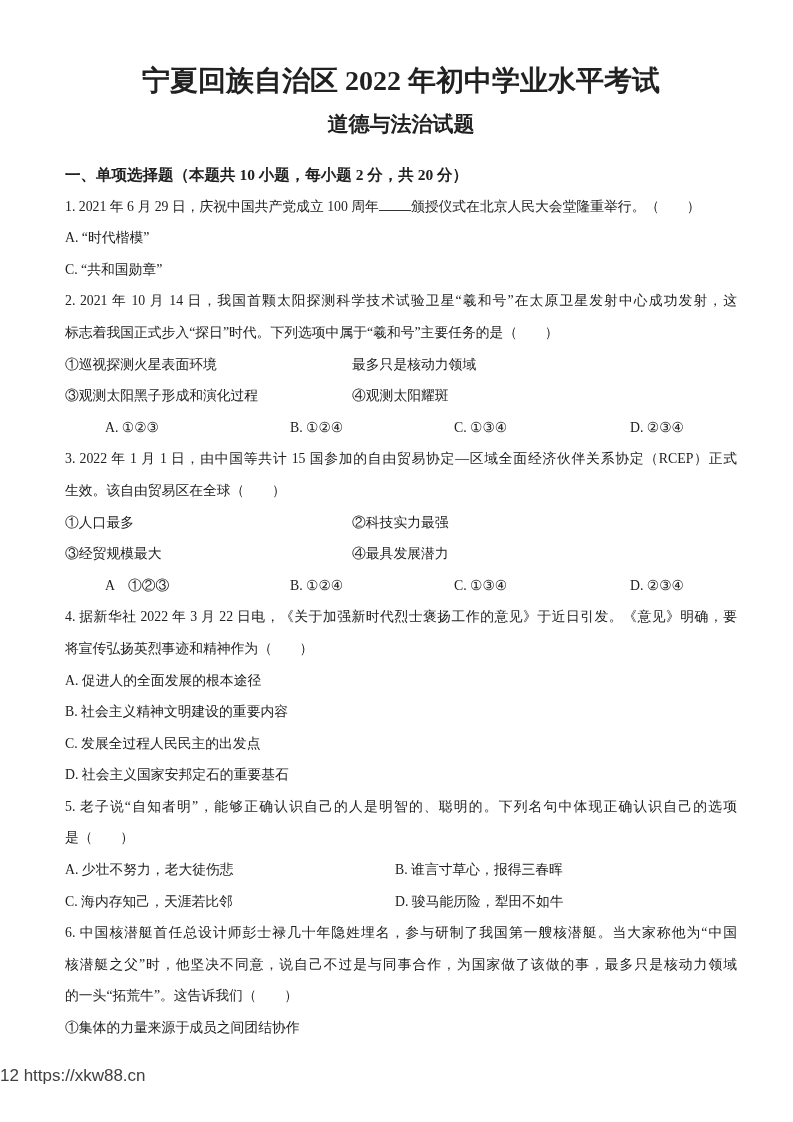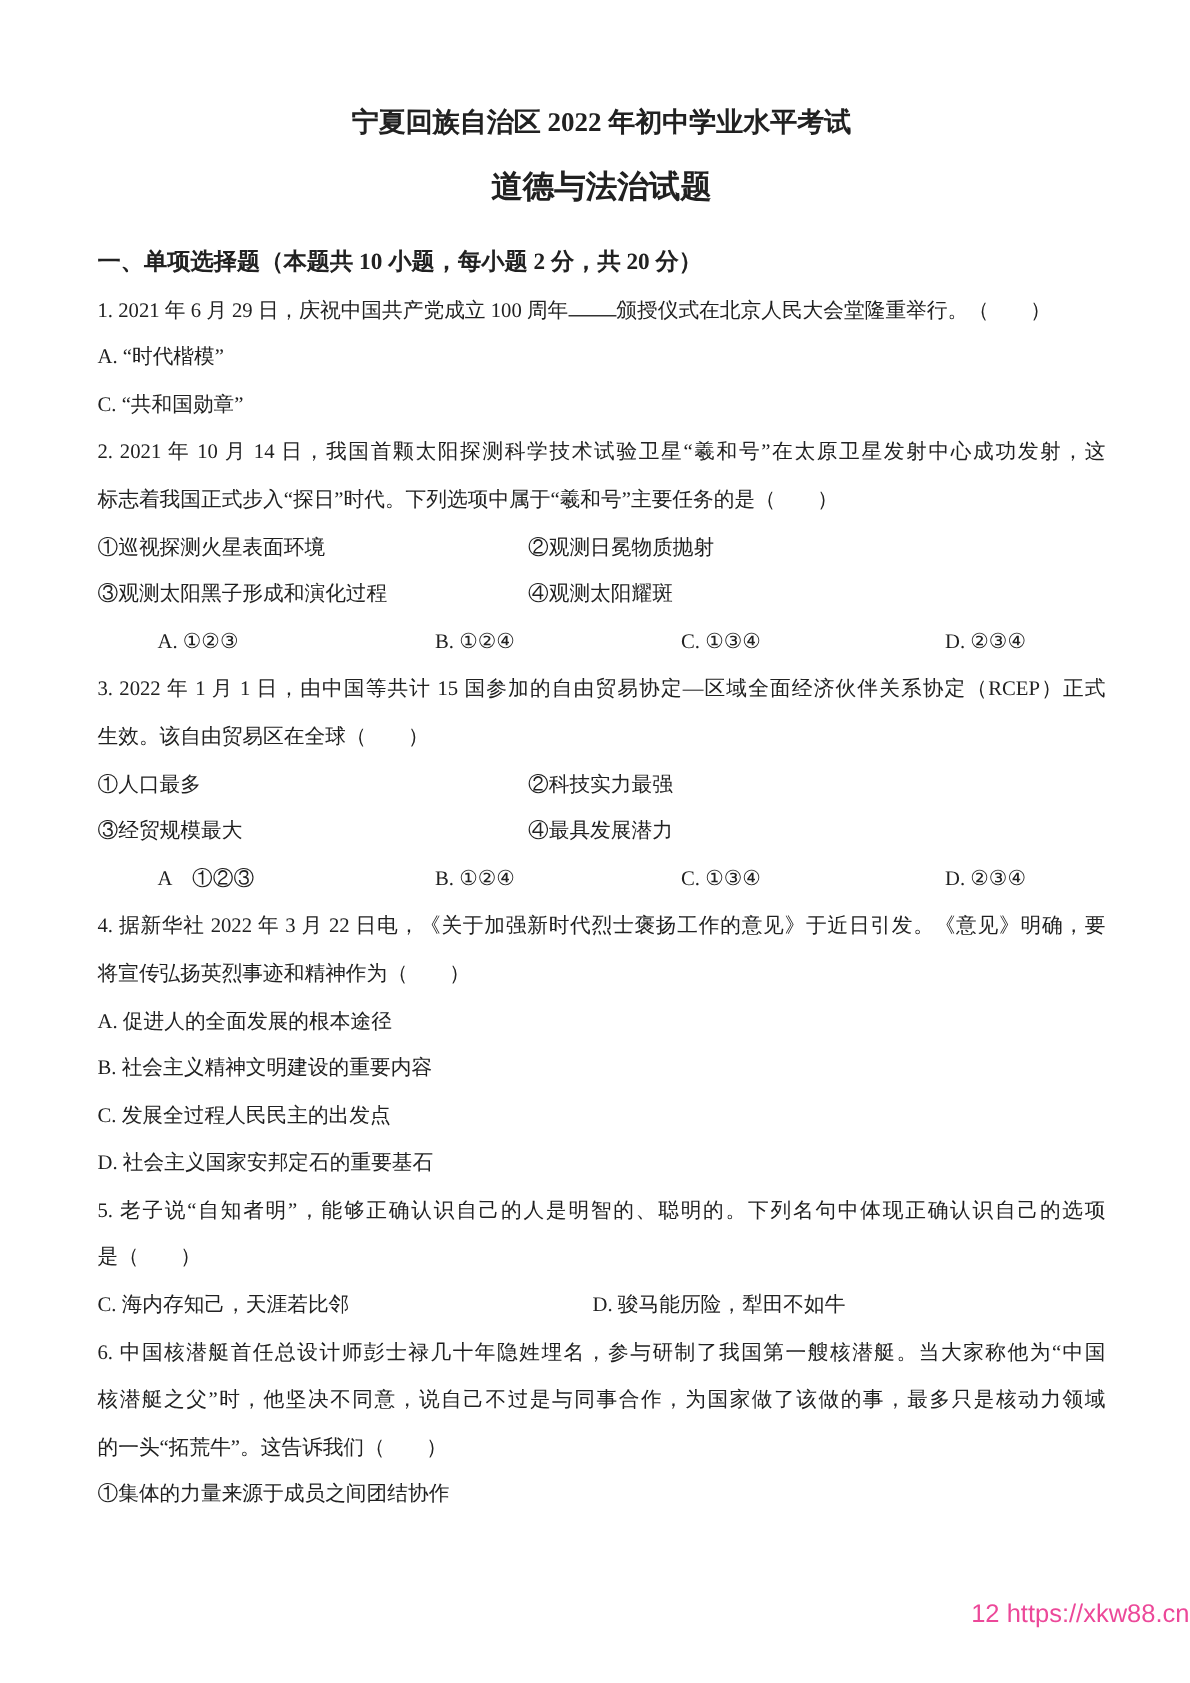--- a/index.html
+++ b/index.html
@@ -7,21 +7,21 @@
     width: 793px;
     height: 1122px;
     position: relative;
     background: #ffffff;
     overflow: hidden;
     font-family: "Liberation Serif", "DejaVu Serif", serif;
     color: #212121;
   }
   .content { padding: 66px 56px 0 65px; }
   .doc-title {
-    font-size: 18px;
+    font-size: 28px;
     font-weight: bold;
     text-align: center;
     line-height: 30px;
   }
   .doc-subtitle {
     font-size: 21px;
     font-weight: bold;
     text-align: center;
     line-height: 30px;
     margin-top: 13px;
@@ -41,24 +41,24 @@
     display: inline-block;
     width: 32px;
     height: 0.9em;
     border-bottom: 1.4px solid #333333;
   }
   .footer {
     position: absolute;
     top: 1066px;
     left: 0;
     width: 100%;
-    text-align: right;
+    text-align: left;
     font-family: "Liberation Sans", "DejaVu Sans", sans-serif;
     font-size: 17px;
-    color: #ec4899;
+    color: #404040;
   }
 </style>
 </head>
 <body>
 
 <div class="page">
   <div class="content">
 
     <div class="doc-title">宁夏回族自治区 2022 年初中学业水平考试</div>
     <div class="doc-subtitle">道德与法治试题</div>
@@ -72,21 +72,21 @@
       <div class="line row2">
         <span>C. “共和国勋章”</span>
       </div>
     </div>
 
     <div>
       <div class="line fill">2. 2021 年 10 月 14 日，我国首颗太阳探测科学技术试验卫星“羲和号”在太原卫星发射中心成功发射，这</div>
       <div class="line">标志着我国正式步入“探日”时代。下列选项中属于“羲和号”主要任务的是（　　）</div>
       <div class="line row2i">
         <span>①巡视探测火星表面环境</span>
-        <span>②观测日冕物质抛射</span>
+        <span>最多只是核动力领域</span>
       </div>
       <div class="line row2i">
         <span>③观测太阳黑子形成和演化过程</span>
         <span>④观测太阳耀斑</span>
       </div>
       <div class="line row4">
         <span>A. ①②③</span>
         <span>B. ①②④</span>
         <span>C. ①③④</span>
         <span>D. ②③④</span>
@@ -118,20 +118,24 @@
       <div class="line">A. 促进人的全面发展的根本途径</div>
       <div class="line">B. 社会主义精神文明建设的重要内容</div>
       <div class="line">C. 发展全过程人民民主的出发点</div>
       <div class="line">D. 社会主义国家安邦定石的重要基石</div>
     </div>
 
     <div>
       <div class="line fill">5. 老子说“自知者明”，能够正确认识自己的人是明智的、聪明的。下列名句中体现正确认识自己的选项</div>
       <div class="line">是（　　）</div>
       <div class="line row2">
+        <span>A. 少壮不努力，老大徒伤悲</span>
+        <span>B. 谁言寸草心，报得三春晖</span>
+      </div>
+      <div class="line row2">
         <span>C. 海内存知己，天涯若比邻</span>
         <span>D. 骏马能历险，犁田不如牛</span>
       </div>
     </div>
 
     <div>
       <div class="line fill">6. 中国核潜艇首任总设计师彭士禄几十年隐姓埋名，参与研制了我国第一艘核潜艇。当大家称他为“中国</div>
       <div class="line fill">核潜艇之父”时，他坚决不同意，说自己不过是与同事合作，为国家做了该做的事，最多只是核动力领域</div>
       <div class="line">的一头“拓荒牛”。这告诉我们（　　）</div>
       <div class="line">①集体的力量来源于成员之间团结协作</div>

